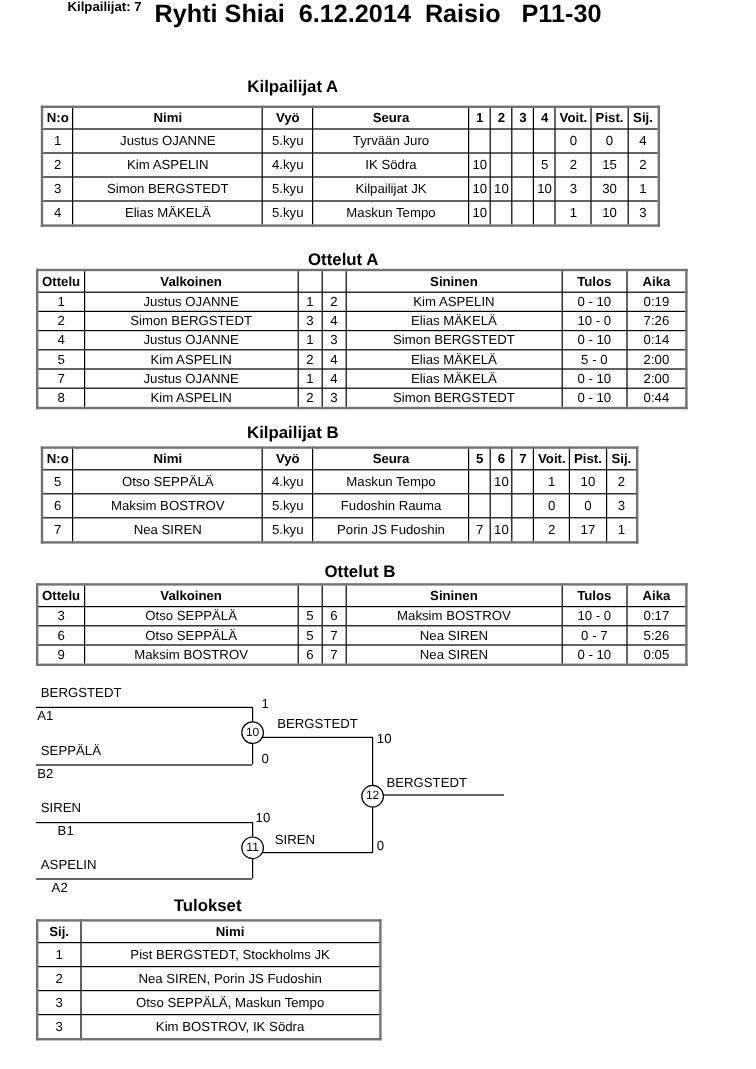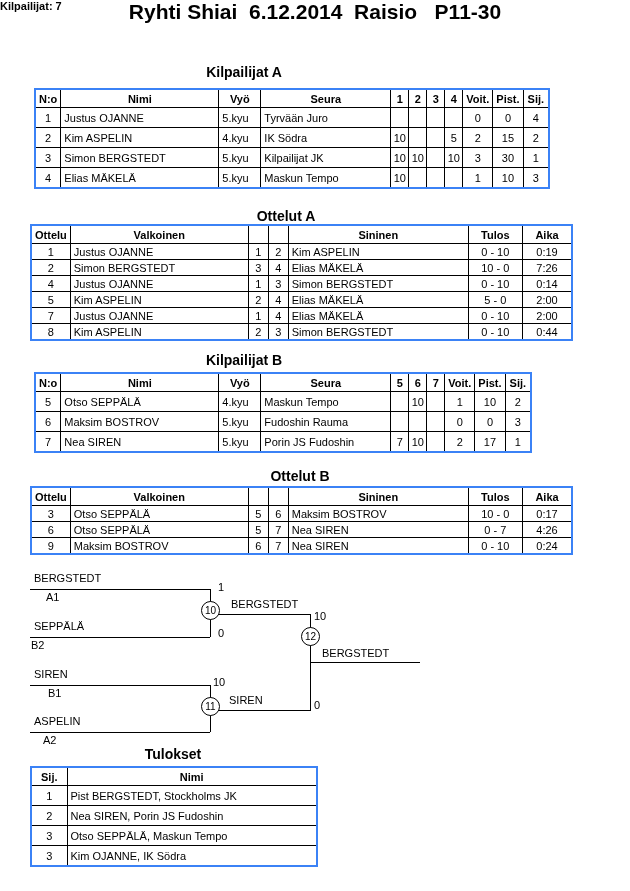--- a/index.html
+++ b/index.html
@@ -1,30 +1,30 @@
 <!DOCTYPE html>
 <html><head>
 <meta charset="utf-8">
 <style>
   html,body{margin:0;padding:0}
   body{width:630px;height:891px;position:relative;background:#fff;color:#000;
        font-family:"Liberation Sans",sans-serif;}
   .abs{position:absolute}
   .title{font-size:21px;font-weight:bold;text-align:center;white-space:pre}
-  .sub{font-size:11px;font-weight:bold;}
+  .sub{font-size:11px;font-weight:bold;text-align:right}
   .sect{font-size:14px;font-weight:bold;text-align:center}
-  table.sheet{border-collapse:collapse;table-layout:fixed;border:2px solid #3b82f6;background:#fff}
+  table.sheet{border-collapse:collapse;table-layout:fixed;border:2px solid #737373;background:#fff}
   .sheet th,.sheet td{border:1px solid #000;font-size:11px;padding:0 3px;overflow:hidden;
        white-space:nowrap;font-weight:normal;vertical-align:middle}
   .sheet th{font-weight:bold;text-align:center;height:17px}
   .pool td{height:19px}
   .match td{height:15px}
   .res td{height:19px}
   td.c{text-align:center;padding:0 1px}
-  td.l{text-align:left}
+  td.l{text-align:center}
   .hline{position:absolute;height:0;border-top:1px solid #000}
   .vline{position:absolute;width:0;border-left:1px solid #000}
   .circle{position:absolute;width:17px;height:17px;border:1px solid #000;border-radius:50%;
        background:#fff;font-size:10px;line-height:17px;text-align:center;z-index:2}
   .btxt{position:absolute;font-size:11px;white-space:nowrap}
 </style>
 </head>
 <body>
 
 <div class="abs title" style="left:0;top:26;width:630px">Ryhti Shiai  6.12.2014  Raisio   P11-30</div>
@@ -288,54 +288,54 @@
     <td class="c">10 - 0</td>
     <td class="c">0:17</td>
   </tr>
   <tr>
     <td class="c">6</td>
     <td class="l">Otso SEPPÄLÄ</td>
     <td class="c">5</td>
     <td class="c">7</td>
     <td class="l">Nea SIREN</td>
     <td class="c">0 - 7</td>
-    <td class="c">4:26</td>
+    <td class="c">5:26</td>
   </tr>
   <tr>
     <td class="c">9</td>
     <td class="l">Maksim BOSTROV</td>
     <td class="c">6</td>
     <td class="c">7</td>
     <td class="l">Nea SIREN</td>
     <td class="c">0 - 10</td>
-    <td class="c">0:24</td>
+    <td class="c">0:05</td>
   </tr>
 </tbody>
   </table>
 
 <div>
   <div class="btxt" style="left:34px;top:572px">BERGSTEDT</div>
   <div class="hline" style="left:30px;top:589px;width:180px"></div>
-  <div class="btxt" style="left:46px;top:591px">A1</div>
+  <div class="btxt" style="left:31px;top:591px">A1</div>
   <div class="btxt" style="left:218px;top:581px">1</div>
 
   <div class="vline" style="left:210px;top:589px;height:48px"></div>
   <div class="circle" style="left:201px;top:601px">10</div>
   <div class="btxt" style="left:231px;top:598px">BERGSTEDT</div>
   <div class="hline" style="left:210px;top:614px;width:100px"></div>
   <div class="btxt" style="left:314px;top:610px">10</div>
 
   <div class="btxt" style="left:34px;top:620px">SEPPÄLÄ</div>
   <div class="hline" style="left:30px;top:637px;width:180px"></div>
   <div class="btxt" style="left:31px;top:639px">B2</div>
   <div class="btxt" style="left:218px;top:627px">0</div>
 
   <div class="vline" style="left:310px;top:614px;height:97px"></div>
   <div class="hline" style="left:310px;top:662px;width:110px"></div>
-  <div class="circle" style="left:301px;top:627px">12</div>
+  <div class="circle" style="left:301px;top:654px">12</div>
   <div class="btxt" style="left:322px;top:647px">BERGSTEDT</div>
 
   <div class="btxt" style="left:34px;top:668px">SIREN</div>
   <div class="hline" style="left:30px;top:685px;width:180px"></div>
   <div class="btxt" style="left:48px;top:687px">B1</div>
   <div class="btxt" style="left:213px;top:676px">10</div>
 
   <div class="vline" style="left:210px;top:685px;height:47px"></div>
   <div class="circle" style="left:201px;top:697px">11</div>
   <div class="btxt" style="left:229px;top:694px">SIREN</div>
@@ -365,16 +365,16 @@
   <tr>
     <td class="c">2</td>
     <td class="l">Nea SIREN, Porin JS Fudoshin</td>
   </tr>
   <tr>
     <td class="c">3</td>
     <td class="l">Otso SEPPÄLÄ, Maskun Tempo</td>
   </tr>
   <tr>
     <td class="c">3</td>
-    <td class="l">Kim OJANNE, IK Södra</td>
+    <td class="l">Kim BOSTROV, IK Södra</td>
   </tr>
 </tbody>
   </table>
 
 </body></html>

